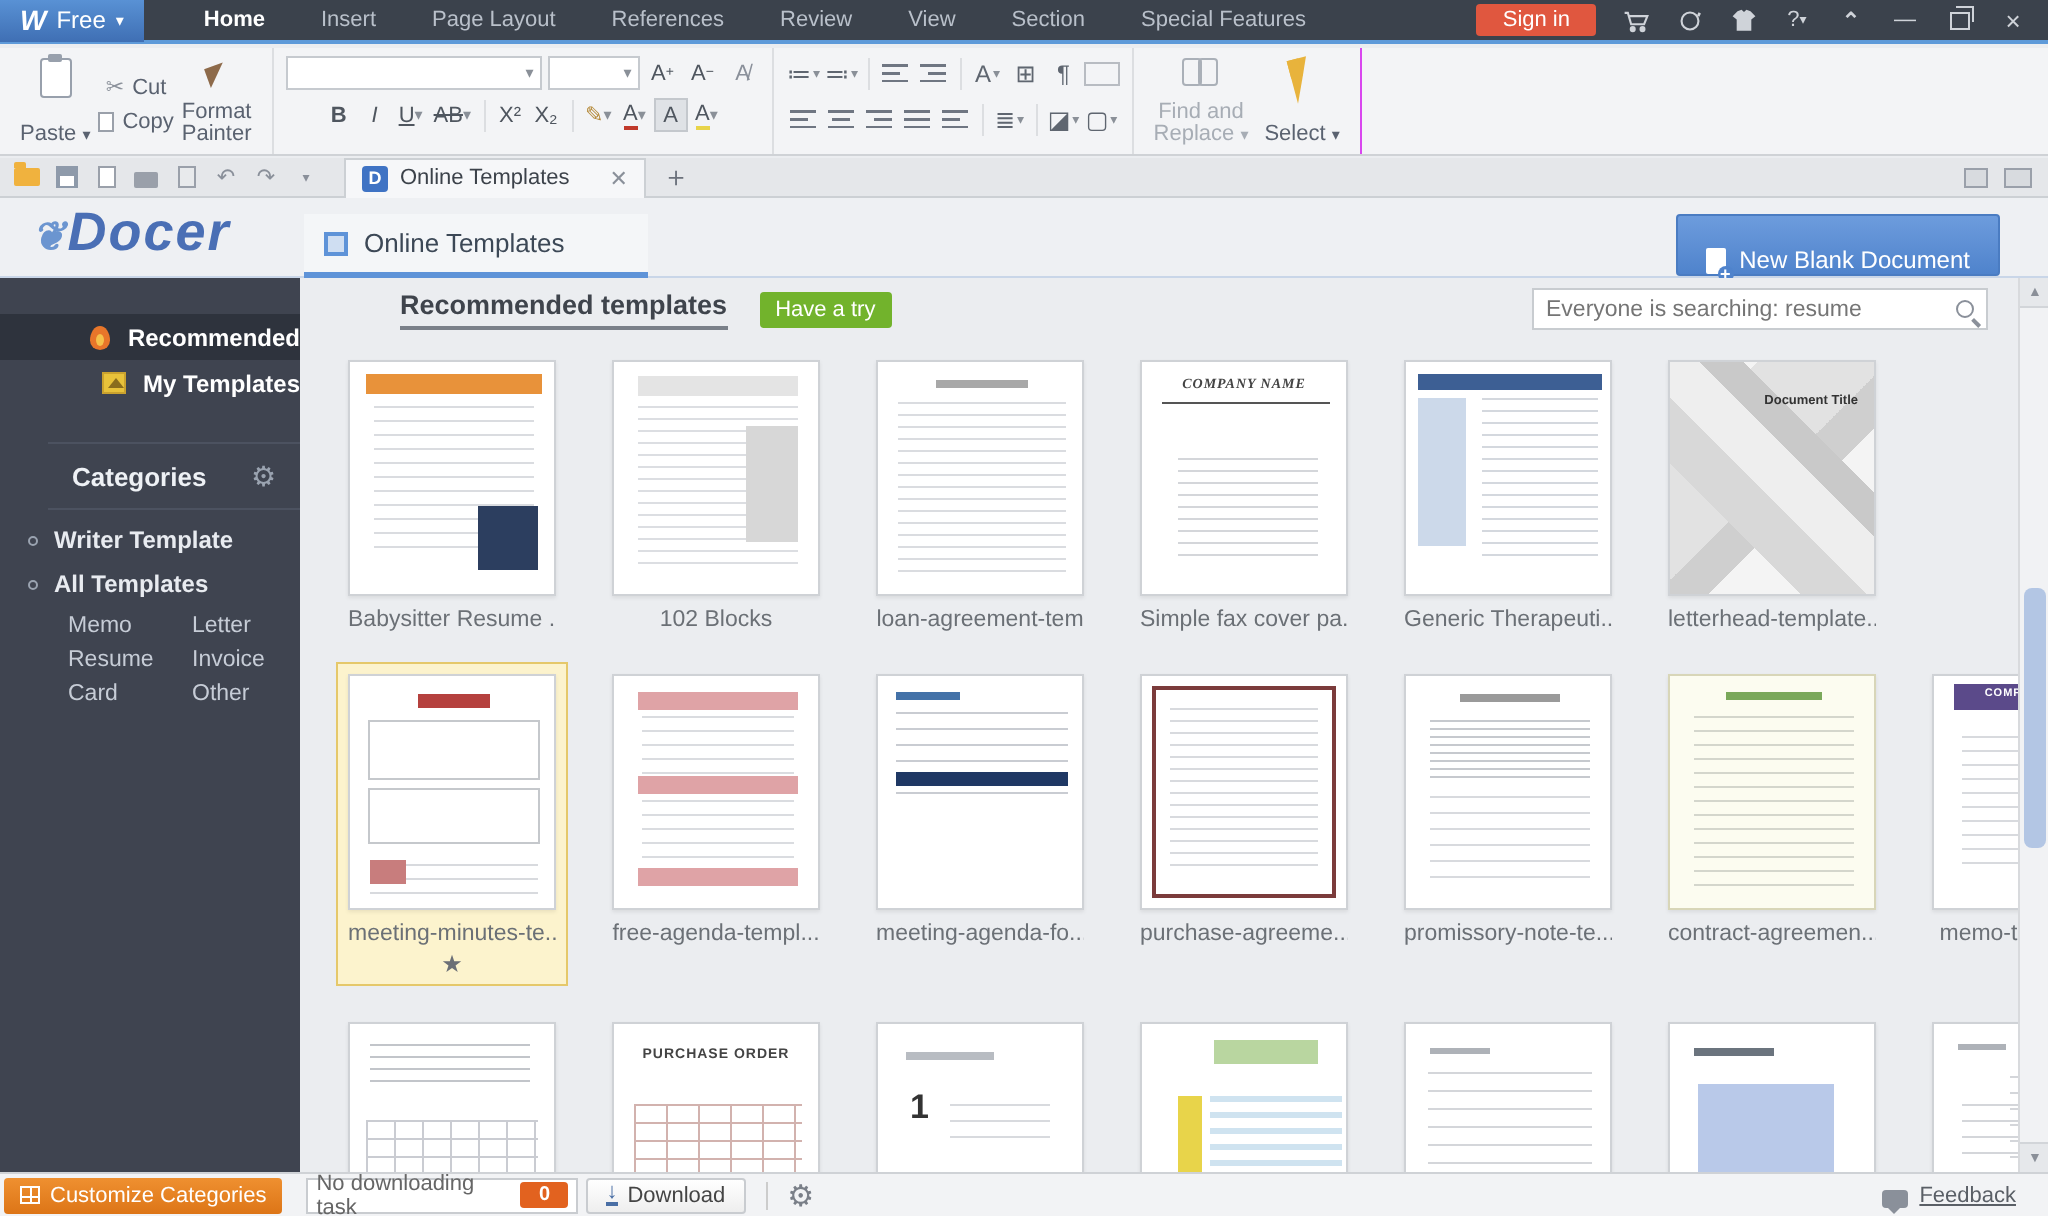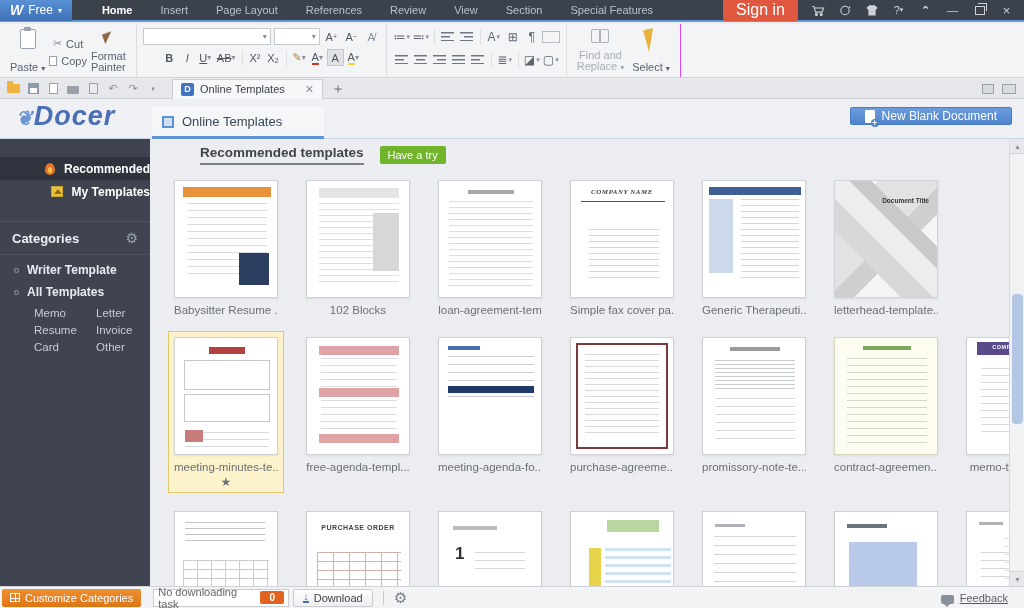--- a/index.html
+++ b/index.html
@@ -9,21 +9,21 @@
   .titlebar { position:absolute; top:0; left:0; width:1024px; height:22px; background:#3b424c;
     border-bottom:2px solid #5e9ad9; display:flex; align-items:center; z-index:30; }
   .app-btn { height:22px; background:linear-gradient(#5a93d6,#3f6fb4); color:#fff; display:flex;
     align-items:center; padding:0 10px; gap:5px; font-size:12px; cursor:default; }
   .app-btn .w { font-weight:bold; font-style:italic; font-size:14px; }
   .app-btn .caret { font-size:8px; }
   .tb-tabs { display:flex; margin-left:18px; gap:4px; }
   .tb-tab { color:#b9c0ca; font-size:11px; padding:3px 12px; }
   .tb-tab.active { color:#fff; font-weight:bold; }
   .tb-right { margin-left:auto; display:flex; align-items:center; gap:12px; padding-right:10px; }
-  .signin { background:#e0573f; color:#fff; font-size:16px; padding:2px 13px; border-radius:2px; }
+  .signin { background:#e0573f; color:#fff; font-size:11px; padding:2px 13px; border-radius:2px; }
   .tb-ico { width:15px; height:14px; display:inline-flex; align-items:center; justify-content:center; color:#cfd3d9; font-size:11px; }
   .tb-ico svg { width:14px; height:13px; stroke:#cfd3d9; fill:none; stroke-width:1.3; }
   .win-restore { width:10px; height:9px; border:1px solid #cfd3d9; position:relative; }
   .win-restore::before { content:""; position:absolute; left:2px; top:-4px; width:8px; height:7px; border:1px solid #cfd3d9; border-bottom:none; border-left:none; }
 
   
   .ribbon { position:absolute; top:24px; left:0; width:1024px; height:54px; background:#f3f4f6;
     border-bottom:1px solid #cfd2d6; display:flex; font-size:11px; color:#5a6270; }
   .rgroup { display:flex; padding:4px 6px; border-right:1px solid #dcdee1; align-items:flex-start; }
   .rcol { display:flex; flex-direction:column; align-items:center; }
@@ -78,37 +78,37 @@
   .tabbar-right { margin-left:auto; display:flex; gap:8px; padding-right:8px; }
   .tr-ico { width:12px; height:10px; border:1px solid #9aa0aa; background:#d8dbdf; }
 
   
   .headband { position:absolute; top:99px; left:0; width:1024px; height:40px; background:#eef0f3; border-bottom:1px solid #c9d6e8; }
   .logo { position:absolute; left:16px; top:2px; font-size:27px; font-style:italic; color:#4a6fb5; font-weight:bold; letter-spacing:1px; }
   .logo .leaf { color:#6b95d0; font-size:20px; }
   .section-tab { position:absolute; left:152px; top:8px; width:172px; height:32px; display:flex; align-items:center; gap:8px;
     font-size:13px; color:#3c4856; border-bottom:3px solid #5e93d8; padding-left:10px; background:#f4f6f8; }
   .st-ico { width:12px; height:12px; border:2px solid #5e93d8; background:#cfdef2; }
-  .nbd { position:absolute; right:12px; top:8px; height:18px; background:linear-gradient(#6d9cdd,#4f83cc); border:1px solid #4a7cc2;
-    border-radius:2px; color:#fff; font-size:12px; display:flex; align-items:center; gap:7px; padding:0 14px; }
+  .nbd { position:absolute; right:24px; top:8px; height:31px; background:linear-gradient(#6d9cdd,#4f83cc); border:1px solid #4a7cc2;
+    border-radius:2px; color:#fff; font-size:12px; display:flex; align-items:flex-end; gap:7px; padding:0 14px; }
   .nbd-ico { width:10px; height:13px; background:#fff; position:relative; border-radius:1px; }
   .nbd-ico::after { content:"+"; position:absolute; right:-4px; bottom:-4px; color:#fff; font-size:9px; font-weight:bold;
     background:#4f83cc; border-radius:50%; width:8px; height:8px; line-height:8px; text-align:center; }
 
   
   .sidebar { position:absolute; top:139px; left:0; width:150px; height:447px; background:#3f4450; color:#c6ccd6; }
   .sb-row { display:flex; align-items:center; gap:9px; height:23px; padding-left:12px; font-size:12px; font-weight:bold; color:#fff;justify-content:flex-end; }
   .sb-row.active { background:#2e333d; }
   .flame { width:10px; height:12px; background:#e8762a; border-radius:50% 50% 50% 50%/60% 60% 40% 40%; position:relative; }
   .flame::before { content:""; position:absolute; left:3px; top:4px; width:4px; height:6px; background:#f6c14a; border-radius:50%; }
   .pic-ico { width:12px; height:11px; background:#e8c23a; border:1px solid #caa22e; position:relative; }
   .pic-ico::before { content:""; position:absolute; left:2px; top:2px; width:0; height:0;
     border-left:4px solid transparent; border-right:4px solid transparent; border-bottom:5px solid #8a6d1d; }
   .sb-sec { margin-top:18px; border-top:1px solid #4c5260; border-bottom:1px solid #4c5260; padding:8px 12px;
-    display:flex; align-items:center; justify-content:space-between; }
+    display:flex; align-items:center; justify-content:space-between;margin-left:24px; }
   .sb-sec .t { font-size:13px; font-weight:bold; color:#eef1f5; }
   .gear { color:#9aa3b0; font-size:14px; }
   .sb-cat { display:flex; align-items:center; gap:8px; padding:8px 0 0 14px; font-size:12px; font-weight:bold; color:#e8ebf0; }
   .dot { width:5px; height:5px; border:1px solid #9aa3b0; border-radius:50%; }
   .sb-subgrid { display:grid; grid-template-columns:62px 62px; row-gap:5px; padding:8px 0 0 34px; font-size:11.5px; color:#c6ccd6; }
 
   
   .content { position:absolute; top:139px; left:150px; width:874px; height:447px; background:#ebedf0; overflow:hidden; }
   .content-head { display:flex; align-items:center; height:27px; margin-top:2px; }
   .rec-title { margin-left:50px; font-size:13.5px; font-weight:bold; color:#3f444c; border-bottom:2px solid #7a8089; padding-bottom:3px; }
@@ -474,20 +474,24 @@
     <span>Invoice</span>
     <span>Card</span>
     <span>Other</span>
   </div>
 </div>
 
 <div class="content">
   <div class="content-head">
     <span class="rec-title">Recommended templates</span>
     <span class="try-btn">Have a try</span>
+    <div class="searchbox">
+      <input placeholder="Everyone is searching: resume" style="">
+      <span class="lens"></span>
+    </div>
   </div>
   <div class="grid" id="template-grid">
       <div class="tpl-row">
         <div class="tpl-card">
           <div class="thumb th-babysitter"></div>
           <div class="tpl-label">Babysitter Resume ...</div>
         </div>
         <div class="tpl-card">
           <div class="thumb th-blocks"></div>
           <div class="tpl-label">102 Blocks</div>

